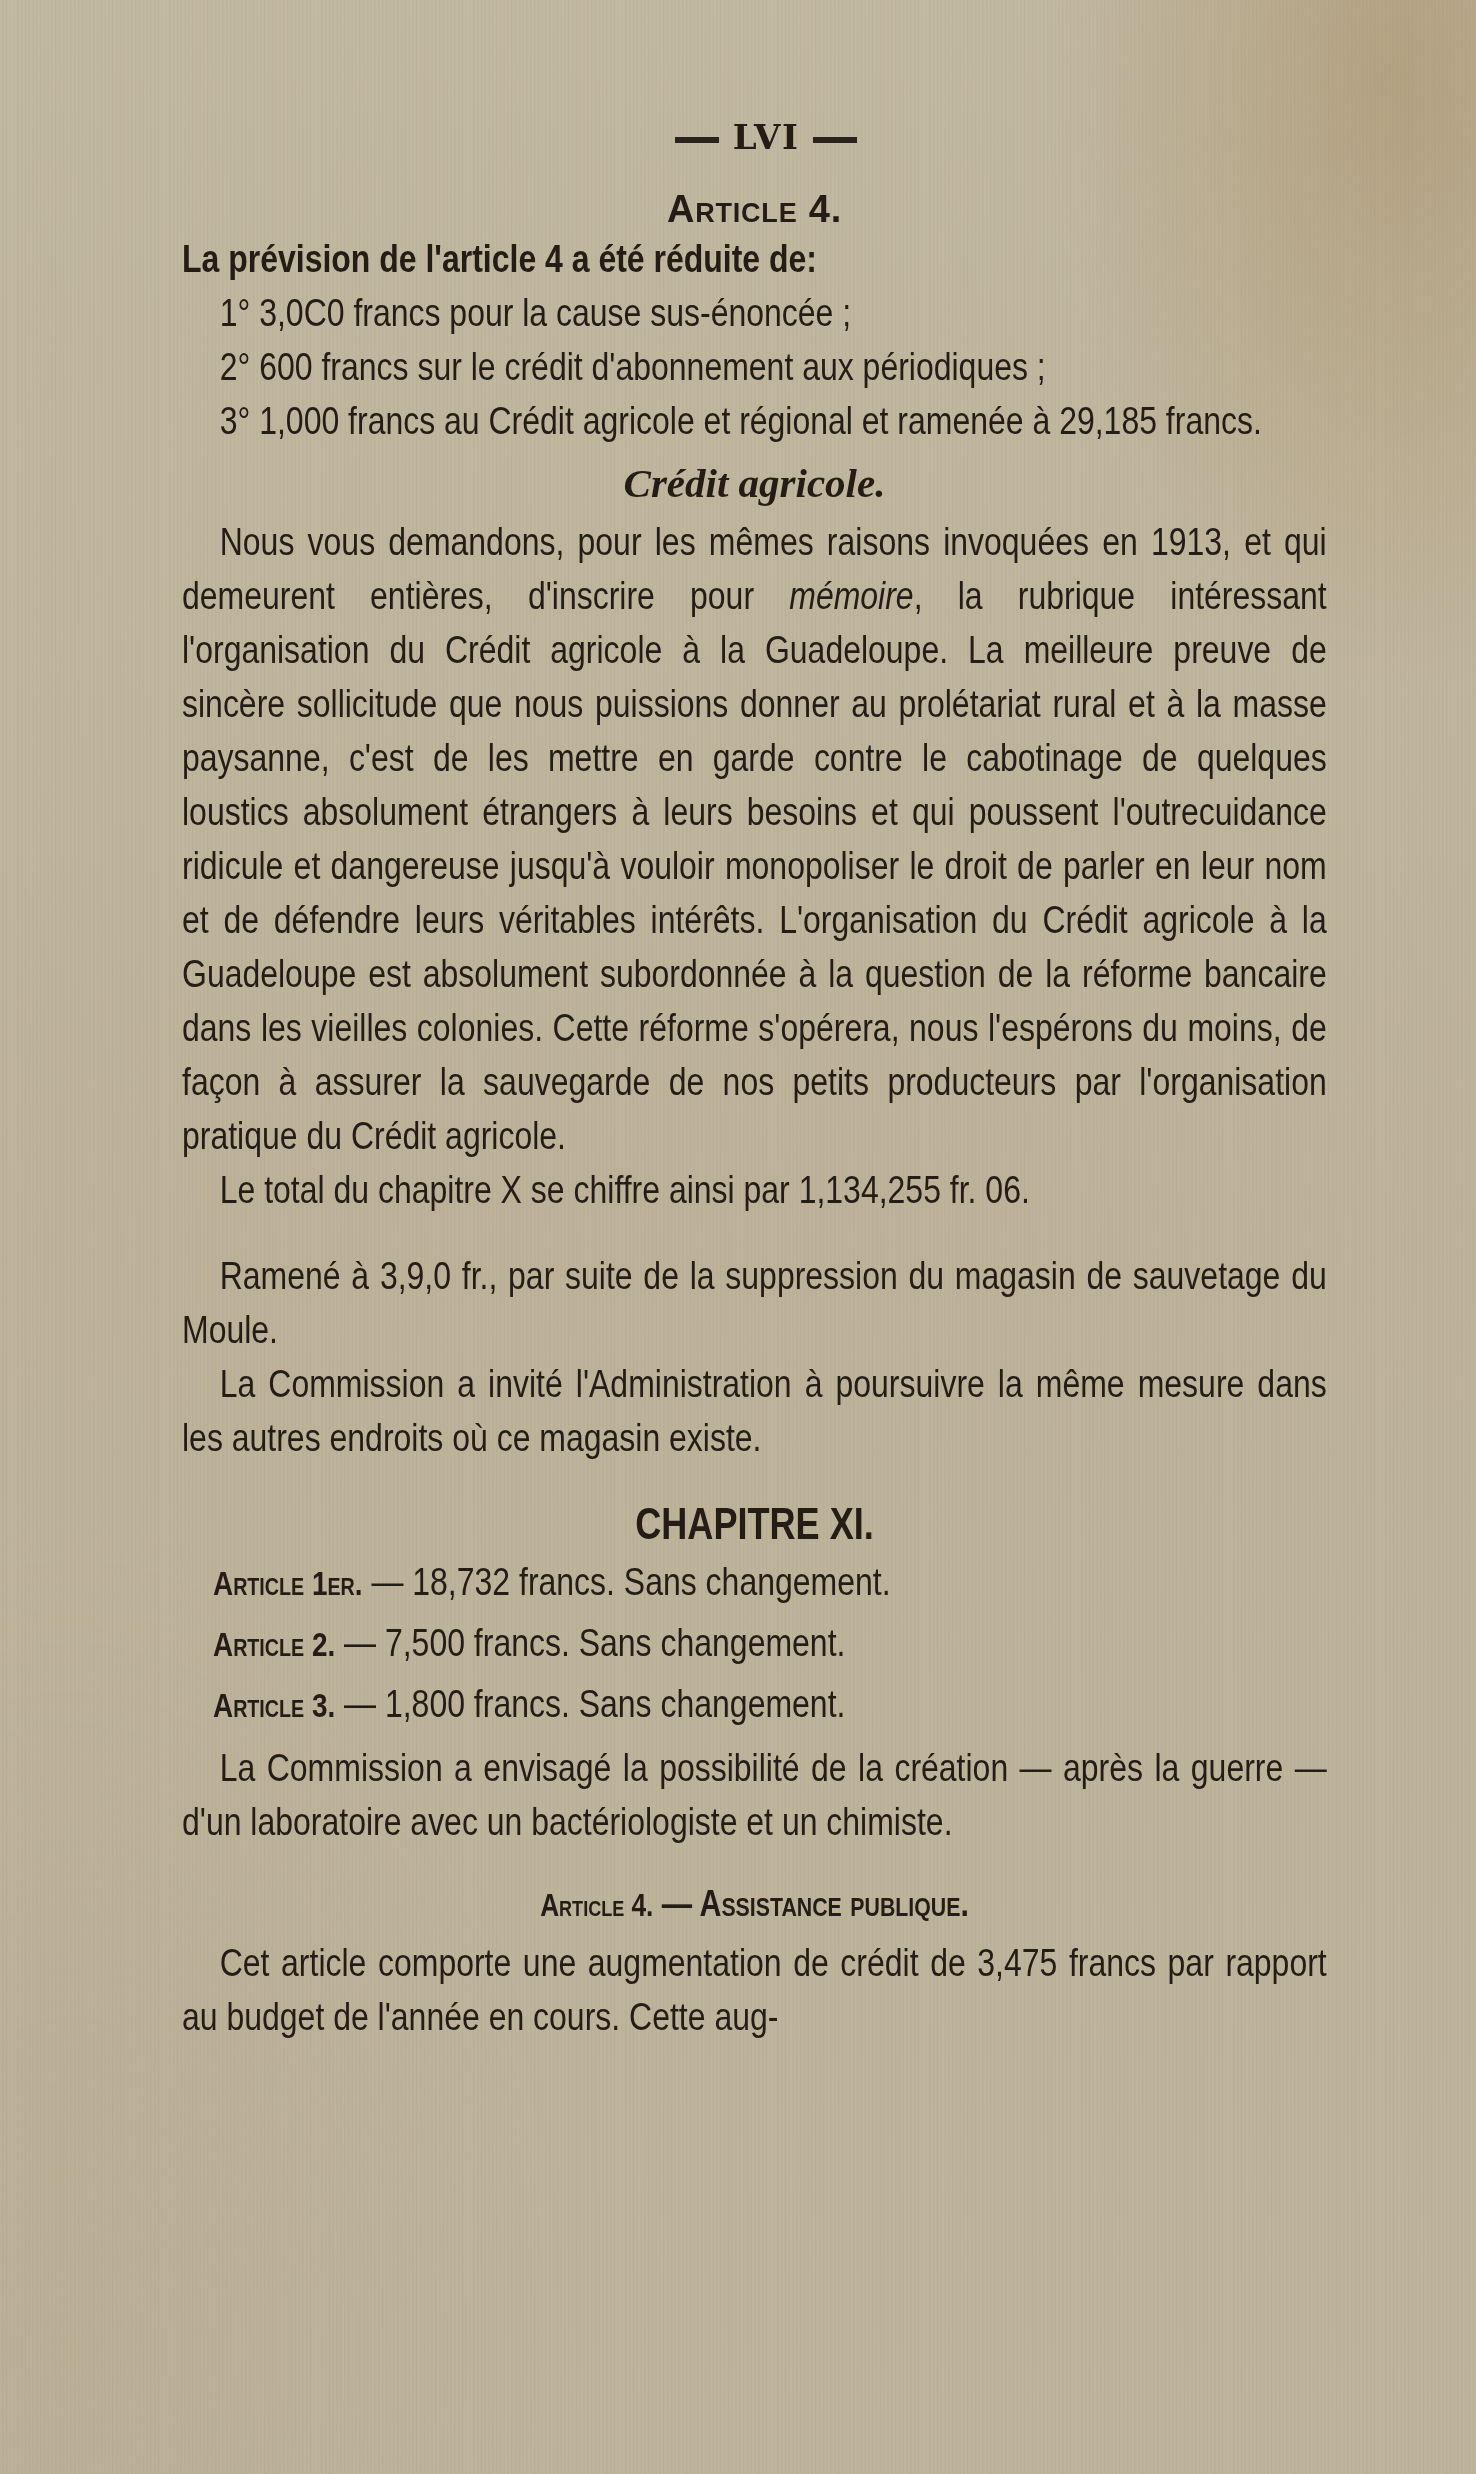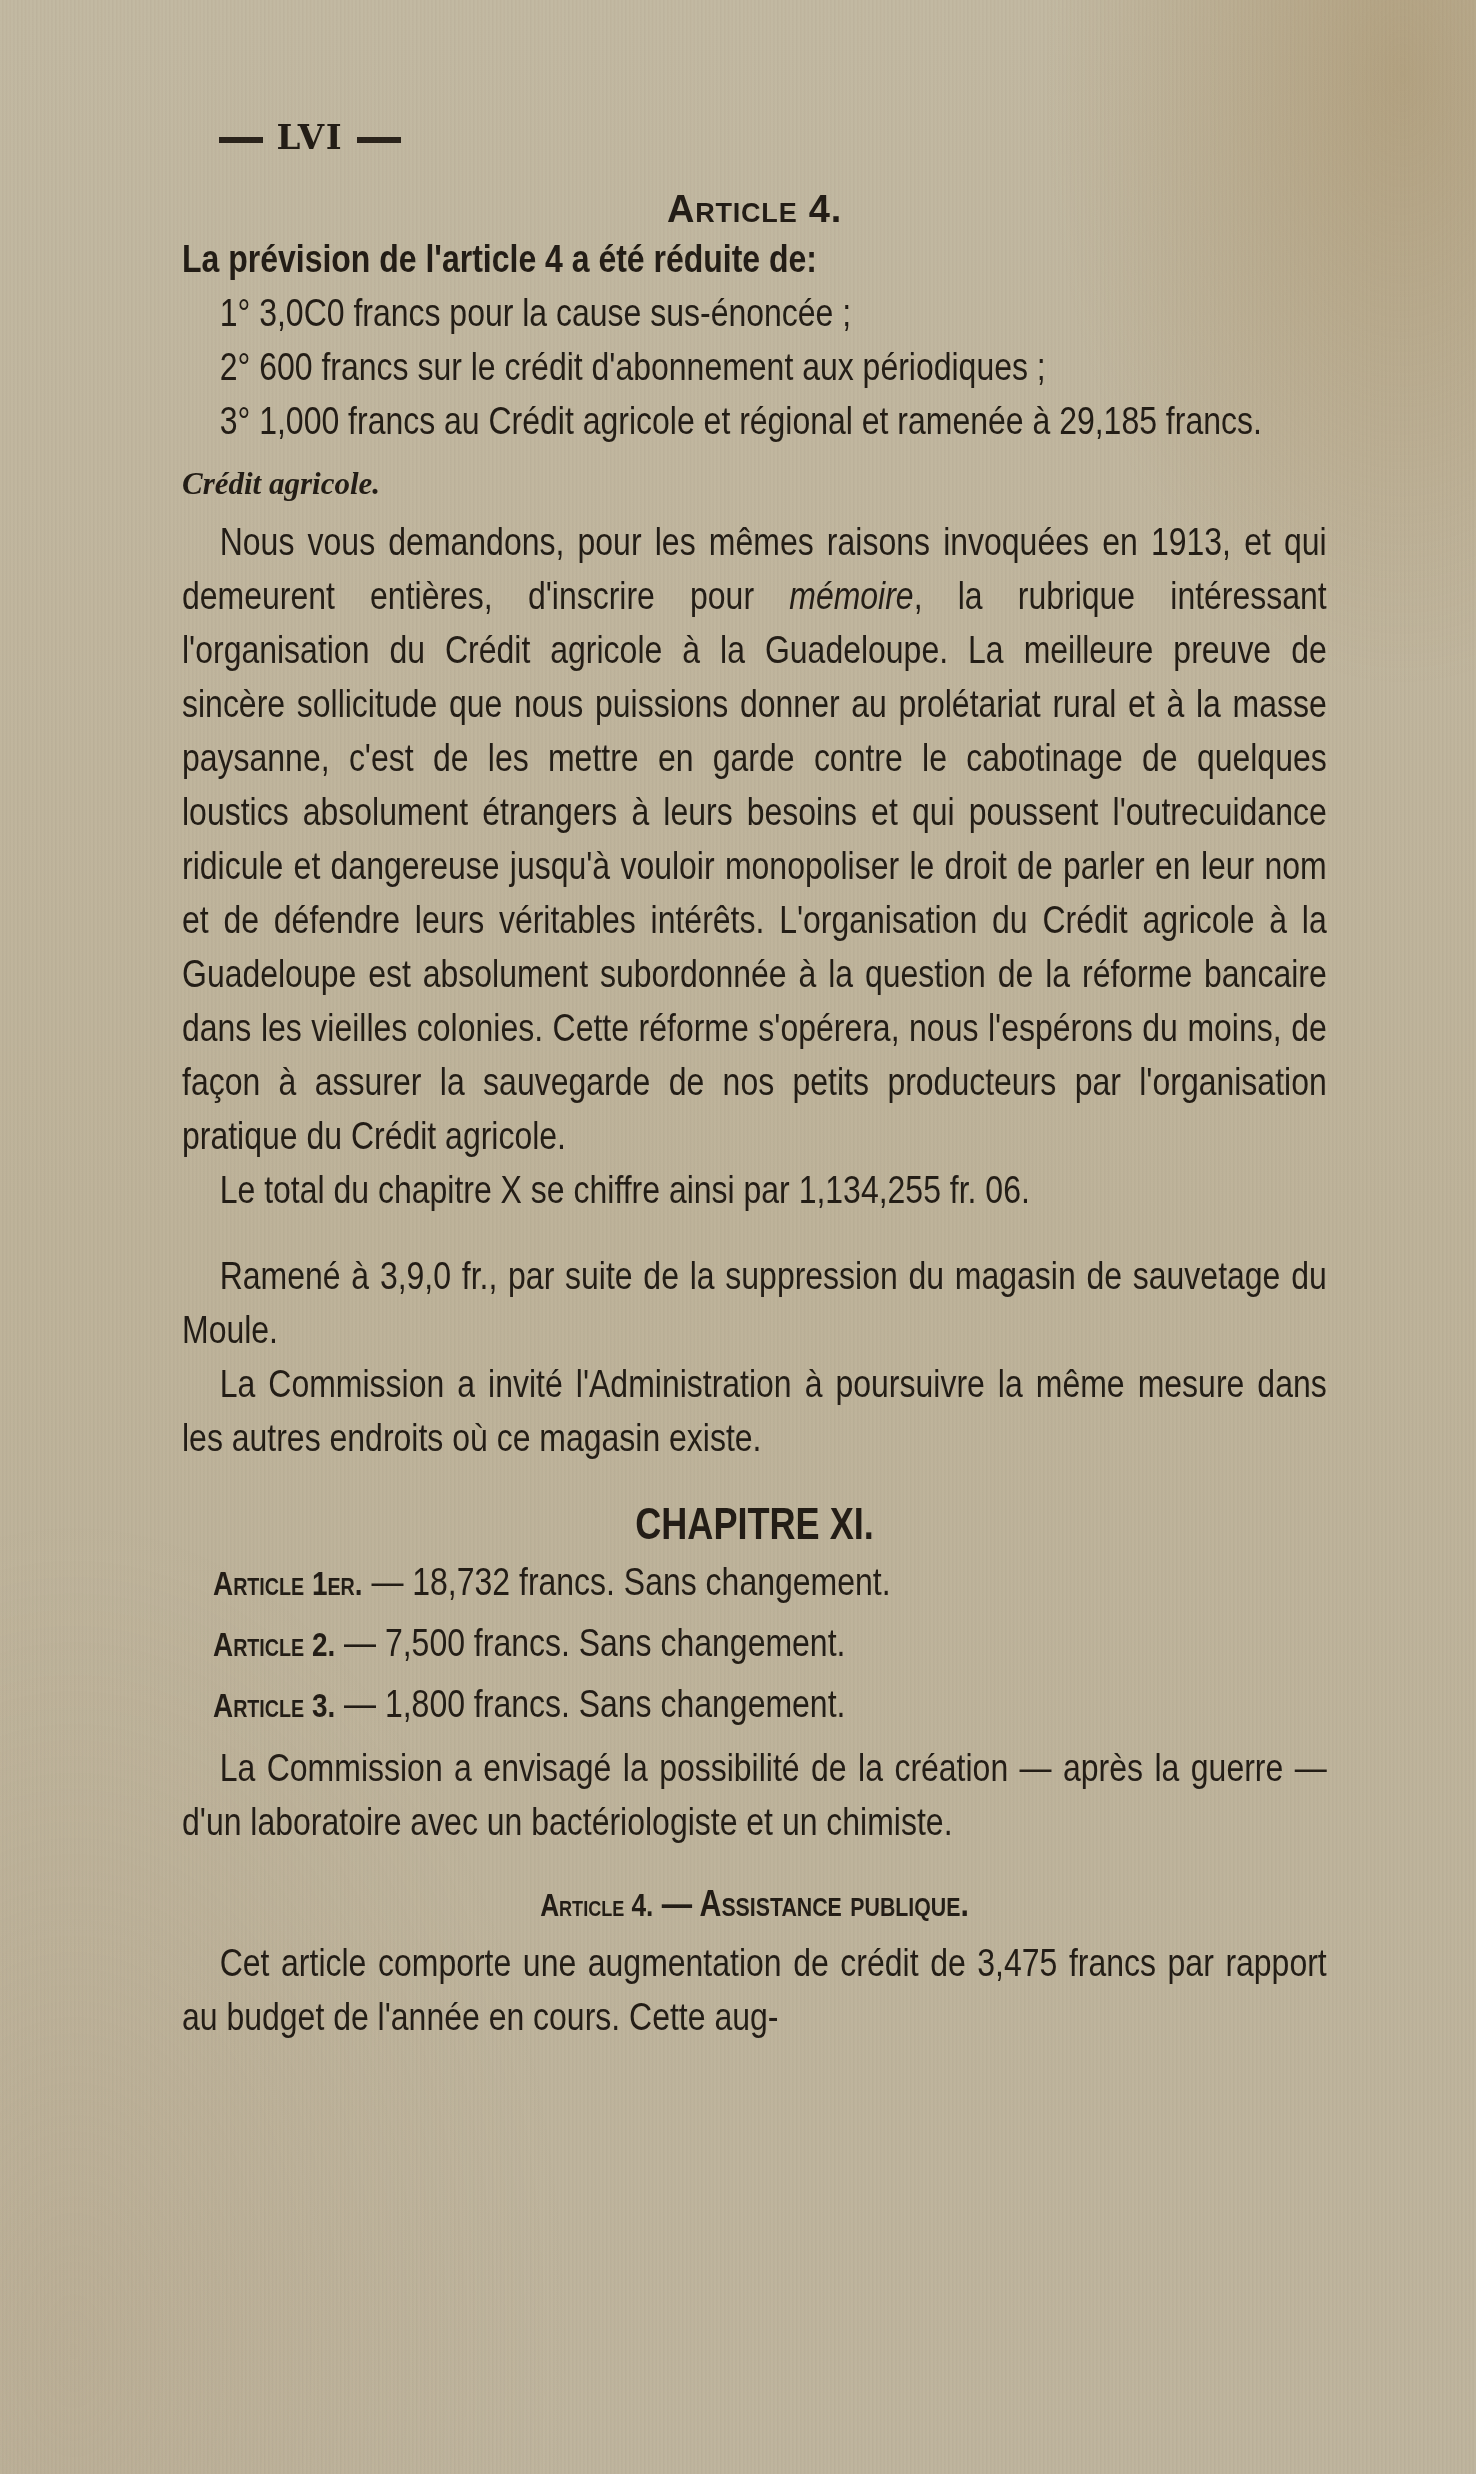--- a/index.html
+++ b/index.html
@@ -20,20 +20,21 @@
       position: relative;
       overflow: hidden;
     }
     .page {
       position: absolute;
       left: 182px;
       top: 114px;
       width: 1145px;
     }
     .folio {
+      text-align: center;
       font-family: "DejaVu Serif", serif;
       font-weight: bold;
       font-size: 34px;
       letter-spacing: 1.5px;
       height: 46px;
       line-height: 46px;
       margin-left: 23px;
     }
     .folio .dash {
       display: inline-block;
@@ -61,25 +62,25 @@
       transform: scaleX(0.82);
       transform-origin: left top;
       width: 1396px;
       text-align: justify;
       margin: 0;
     }
     .text.indent { text-indent: 46px; }
     .b { font-weight: bold; }
     .i { font-style: italic; }
     .center-italic {
-      text-align: left;
+      text-align: center;
       font-family: "Liberation Serif", serif;
       font-style: italic;
       font-weight: bold;
-      font-size: 31px;
+      font-size: 41px;
       line-height: 55px;
       margin: 7.6px 0 4.6px 0;
     }
     .chapter {
       text-align: center;
       font-family: "Liberation Sans", sans-serif;
       font-size: 44px;
       transform: scaleX(0.82);
       transform-origin: center top;
       line-height: 53px;

